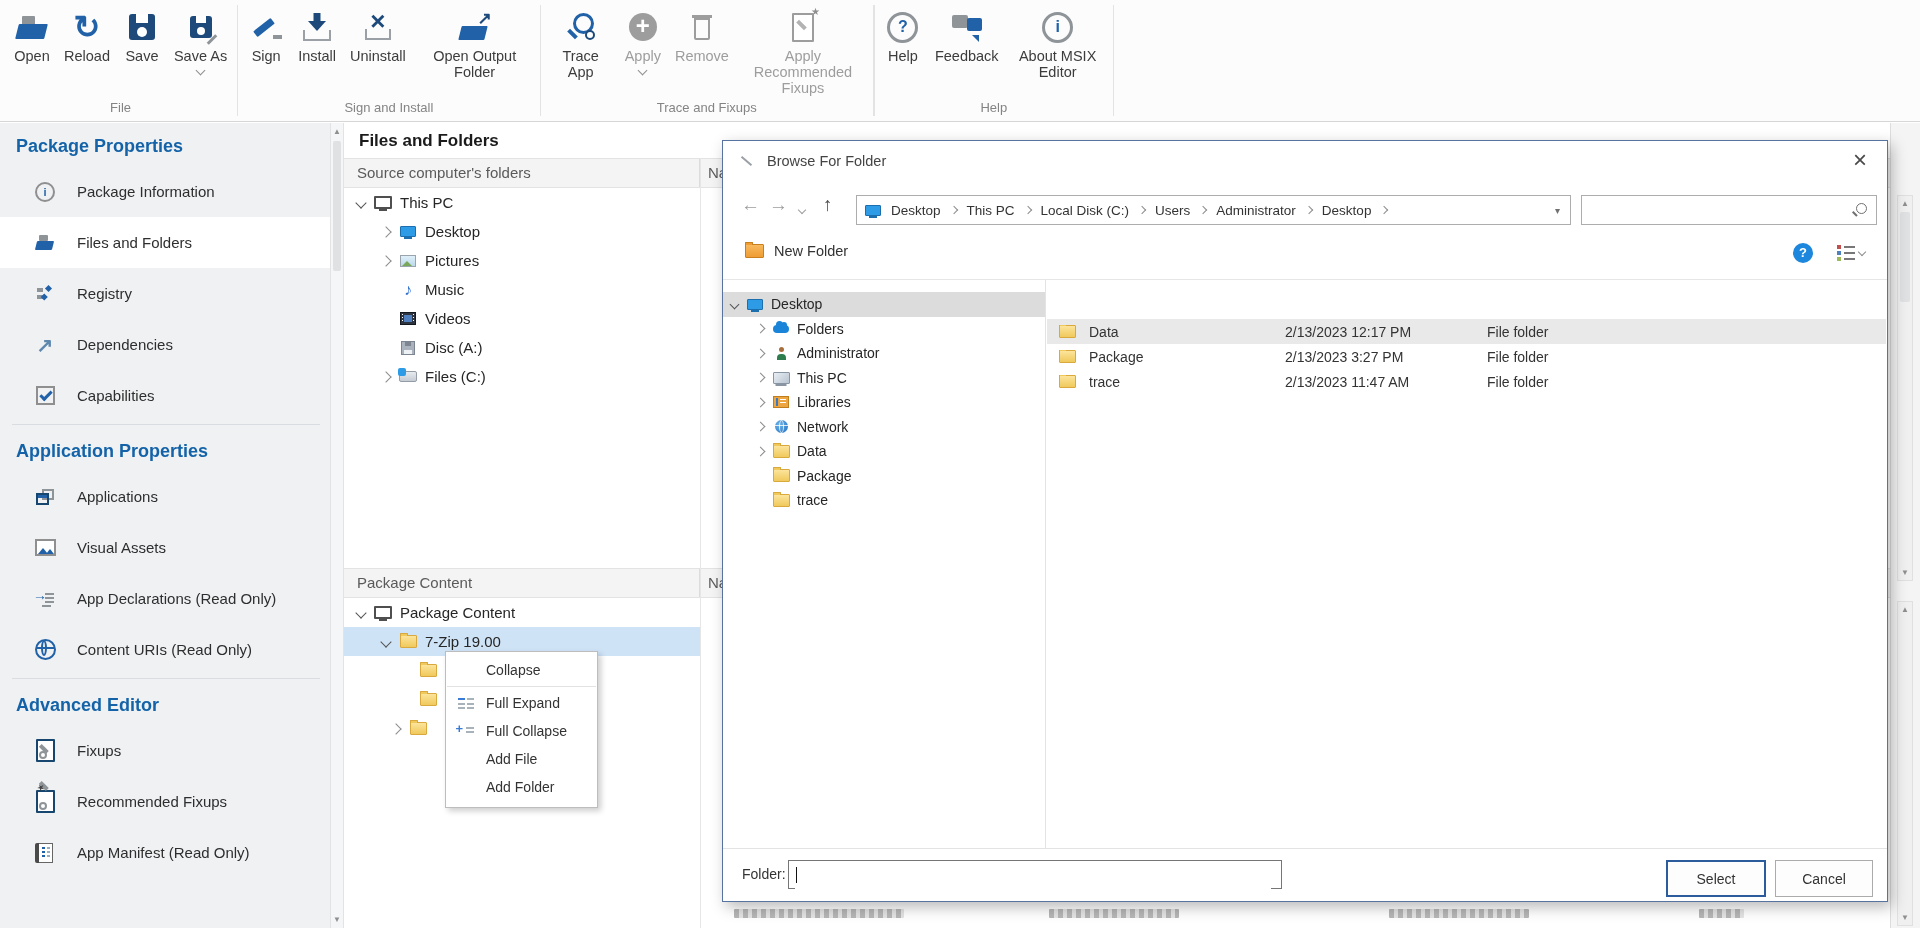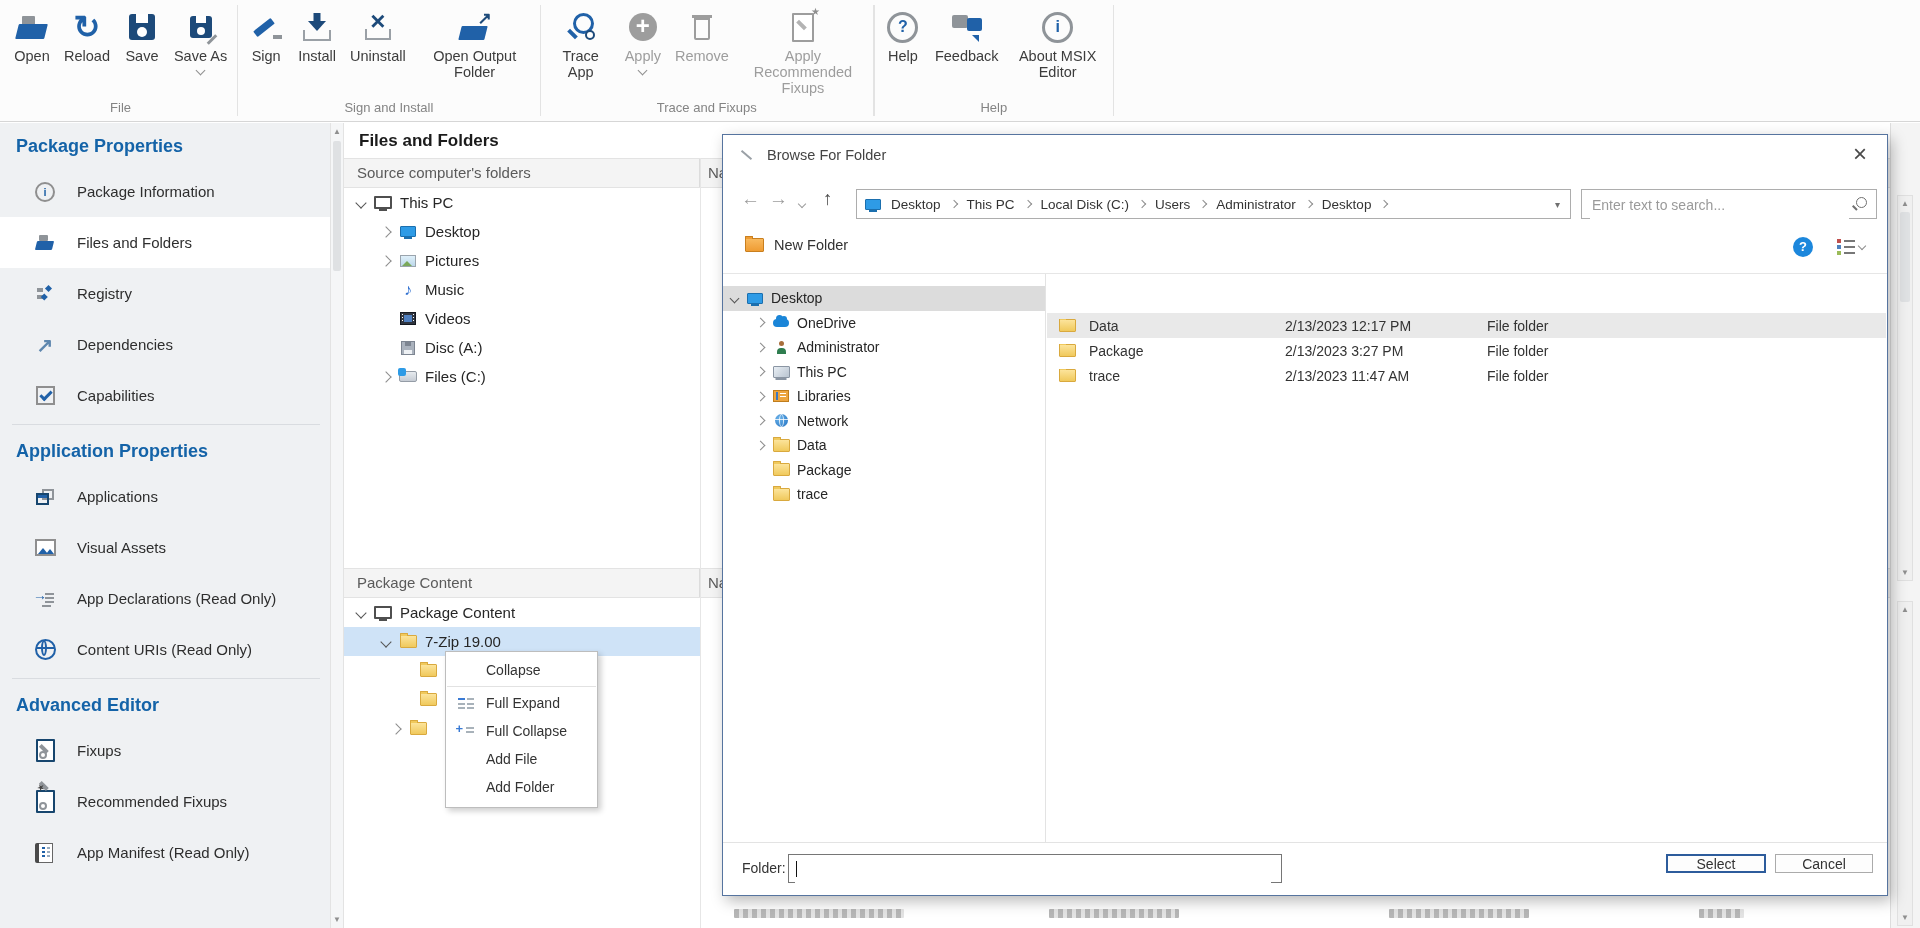--- a/index.html
+++ b/index.html
@@ -178,21 +178,21 @@
 .cmi{height:28px;display:flex;align-items:center;font-size:14px;color:#333;cursor:default}
 .cmico{width:40px;display:flex;justify-content:center;align-items:center;flex:none}
 .cmsep{height:1px;background:#e2e2e2;margin:2px 1px}
 .cm-expand{width:17px;height:12px;position:relative;display:inline-block}
 .cm-expand::before{content:"";position:absolute;left:0;top:1px;width:7px;height:2px;background:#3a7bd5;box-shadow:9px 0 0 #a8b2ba}
 .cm-expand::after{content:"";position:absolute;left:0;top:6px;width:7px;height:2px;background:#a8b2ba;box-shadow:9px 0 0 #a8b2ba,0 4px 0 #a8b2ba,9px 4px 0 #a8b2ba}
 .cm-collapse{width:17px;height:12px;position:relative;display:inline-block}
 .cm-collapse::before{content:"+";position:absolute;left:-2px;top:-4px;color:#3a7bd5;font-weight:bold;font-size:13px}
 .cm-collapse::after{content:"";position:absolute;left:8px;top:2px;width:8px;height:2px;background:#a8b2ba;box-shadow:0 4px 0 #a8b2ba}
 
-.dialog{position:absolute;left:722px;top:134px;width:1166px;height:762px;background:#fff;
+.dialog{position:absolute;left:722px;top:140px;width:1166px;height:762px;background:#fff;
   border:1px solid #56749f;box-shadow:4px 5px 14px rgba(0,0,0,.28);z-index:30;box-sizing:border-box}
 .dtitle{height:40px;display:flex;align-items:center;padding-left:17px}
 .dlg-ico{width:13px;height:2px;background:#9aa0a6;transform:rotate(40deg);margin-right:14px}
 .dtitle-text{font-size:14.5px;color:#444}
 .dclose{position:absolute;right:14px;top:6px;width:26px;height:26px;text-align:center;cursor:default}
 .dclose::before{content:"×";font-size:24px;color:#4a4a4a;line-height:26px}
 .dnav{position:absolute;left:0;right:0;top:46px;height:44px}
 .nbtn{position:absolute;top:7px;font-size:19px;color:#9c9c9c;cursor:default}
 .nbtn.up{color:#4f4f4f}
 .nchev{position:absolute;left:76px;top:20px;width:5px;height:5px;border-right:1.3px solid #9c9c9c;border-bottom:1.3px solid #9c9c9c;transform:rotate(45deg)}
@@ -229,21 +229,21 @@
 .lrows{position:absolute;left:0;right:1px;top:39px}
 .lrow{height:25px;align-items:center;font-size:14px;color:#333}
 .lrow.sel{background:#e9e9e9}
 .lcell{padding-left:7px;white-space:nowrap;overflow:hidden}
 .licon{display:flex;justify-content:flex-end;padding-right:6px}
 .dfooter{position:absolute;left:0;right:0;bottom:0;height:52px;border-top:1px solid #e3e3e3}
 .flabel{position:absolute;left:19px;top:17px;font-size:14px;color:#333}
 .finput{position:absolute;left:65px;top:11px;width:494px;height:29px;border:1px solid #767676;box-sizing:border-box;background:#fff}
 .finput input{border:none;outline:none;width:96%;height:25px;margin:1px 0 0 6px;font-size:14px;font-family:inherit}
 .fcaret{position:absolute;left:7px;top:6px;width:1px;height:16px;background:#111}
-.dbtn{position:absolute;top:11px;height:19px;box-sizing:border-box;background:#fdfdfd;font-size:14px;color:#333;
+.dbtn{position:absolute;top:11px;height:37px;box-sizing:border-box;background:#fdfdfd;font-size:14px;color:#333;
   display:flex;align-items:center;justify-content:center;cursor:default}
 .dbtn.primary{left:943px;width:100px;border:2px solid #2d5c9c}
 .dbtn.plain{left:1052px;width:98px;border:1px solid #ababab}
 
 .sb-scroll{position:absolute;left:330px;top:123px;bottom:0;width:14px;background:#f5f6f7;border-left:1px solid #e3e3e3;border-right:1px solid #e3e3e3;box-sizing:border-box}
 .sarr{position:absolute;left:0;right:0;text-align:center;font-size:8px;color:#8f8f8f}
 .sthumb{position:absolute;left:2px;right:2px;background:#dfe1e3;border-radius:2px}
 .rstrip{position:absolute;right:0;top:123px;bottom:0;width:30px;background:#f4f4f4;border-left:1px solid #ddd;box-sizing:border-box}
 .rsb{position:absolute;left:6px;width:16px;background:#f0f0f0;border:1px solid #e0e0e0;box-sizing:border-box}
 </style>
@@ -645,21 +645,20 @@
           <span class="bsep"></span>
         <span class="crumb">Users</span>
           <span class="bsep"></span>
         <span class="crumb">Administrator</span>
           <span class="bsep"></span>
         <span class="crumb">Desktop</span>
           <span class="bsep"></span>
         <span class="ab-dd">▾</span>
       </div>
       <div class="searchbox">
-        <input type="text" placeholder="Enter text to search..." style="">
         <span class="mag"></span>
       </div>
     </div>
 
     <div class="dtools">
       <div class="newfolder">
         <span class="folder orange" style="width:17px;height:12px"></span>
         <span>New Folder</span>
       </div>
       <span class="dlg-help"></span>
@@ -674,21 +673,21 @@
           <span class="dt-ico">
               <span class="display-blue"></span>
             </span>
           <span class="dt-label">Desktop</span>
         </div>
         <div class="dt-row dl1">
           <span class="chev c"></span>
           <span class="dt-ico">
               <span class="cloud-ic"></span>
             </span>
-          <span class="dt-label">OneDrive</span>
+          <span class="dt-label">Folders</span>
         </div>
         <div class="dt-row dl1">
           <span class="chev c"></span>
           <span class="dt-ico">
               <span class="user-ic"></span>
             </span>
           <span class="dt-label">Administrator</span>
         </div>
         <div class="dt-row dl1">
           <span class="chev c"></span>

